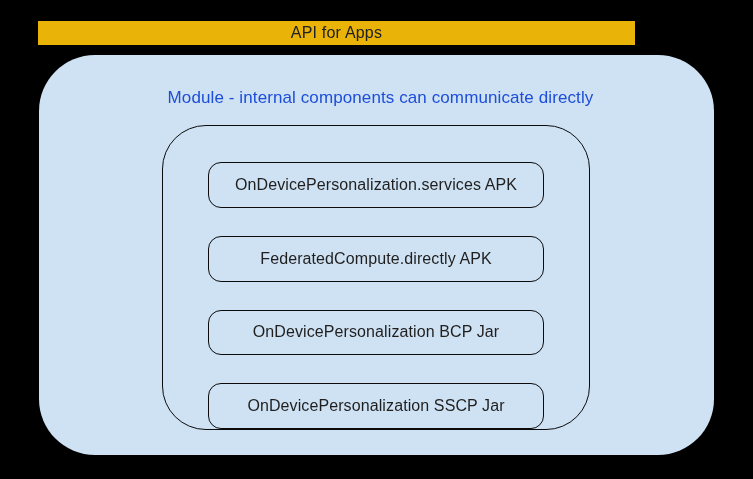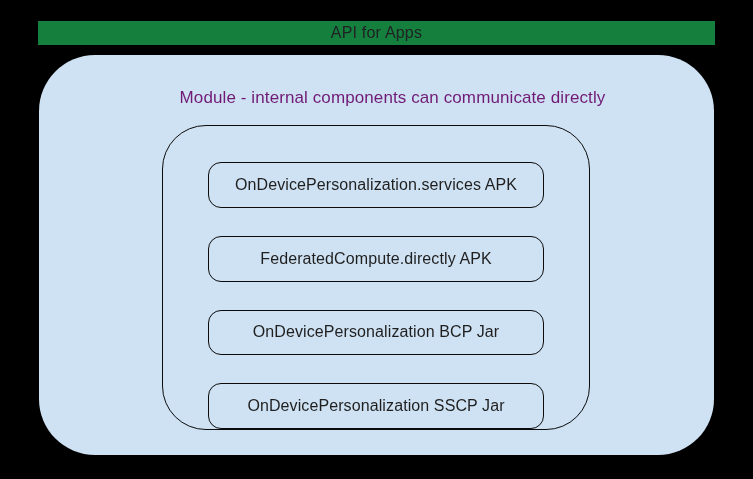--- a/index.html
+++ b/index.html
@@ -12,49 +12,49 @@
     width: 753px;
     height: 479px;
     background: #000000;
     overflow: hidden;
     font-family: "Liberation Sans", sans-serif;
   }
   .banner {
     position: absolute;
     left: 38px;
     top: 21px;
-    width: 677px;
+    width: 597px;
     height: 24px;
-    background: #15803d;
+    background: #eab308;
     display: flex;
     align-items: center;
     justify-content: center;
   }
   .banner-label {
     font-size: 16px;
     color: #202124;
     letter-spacing: 0.2px;
   }
   .module {
     position: absolute;
     left: 39px;
     top: 55px;
     width: 675px;
     height: 400px;
     background: #CFE2F3;
     border-radius: 56px;
   }
   .module-title {
     position: absolute;
-    left: 16px;
+    left: 4px;
     top: 33px;
     width: 100%;
     text-align: center;
     font-size: 17px;
-    color: #701a75;
+    color: #1d4ed8;
     letter-spacing: 0.1px;
   }
   .inner-group {
     position: absolute;
     left: 123px;
     top: 70px;
     width: 428px;
     height: 305px;
     border: 1.2px solid #0b0b0b;
     border-radius: 44px;

